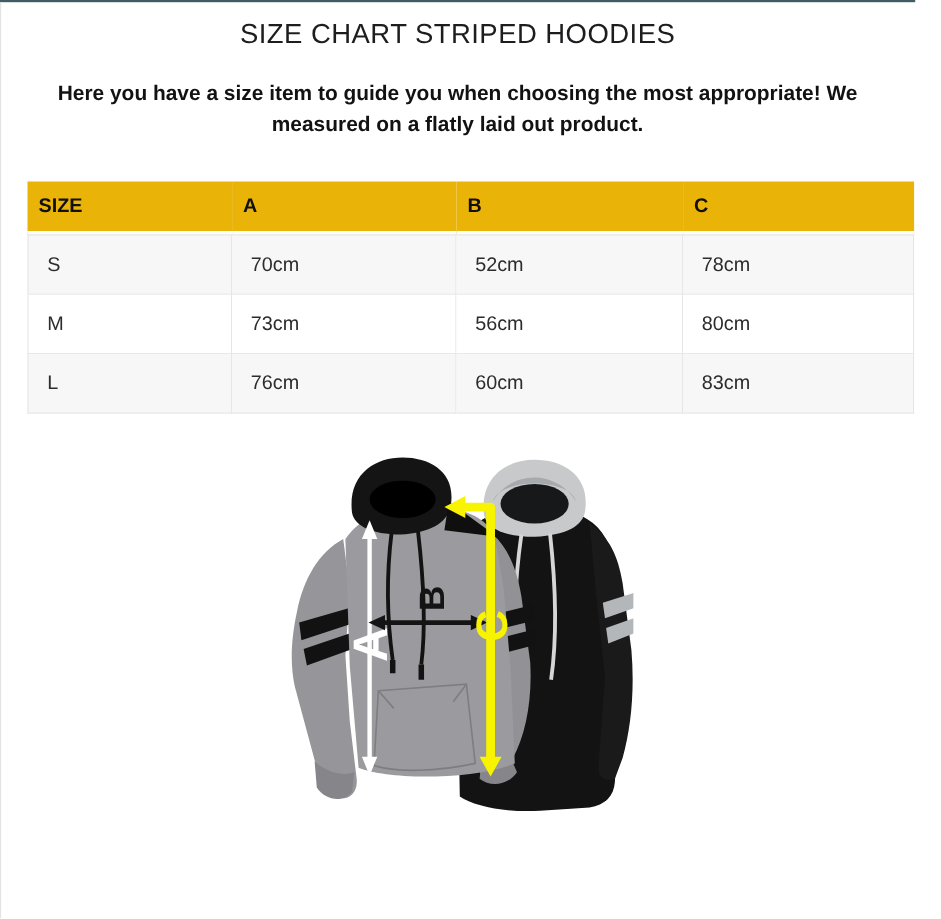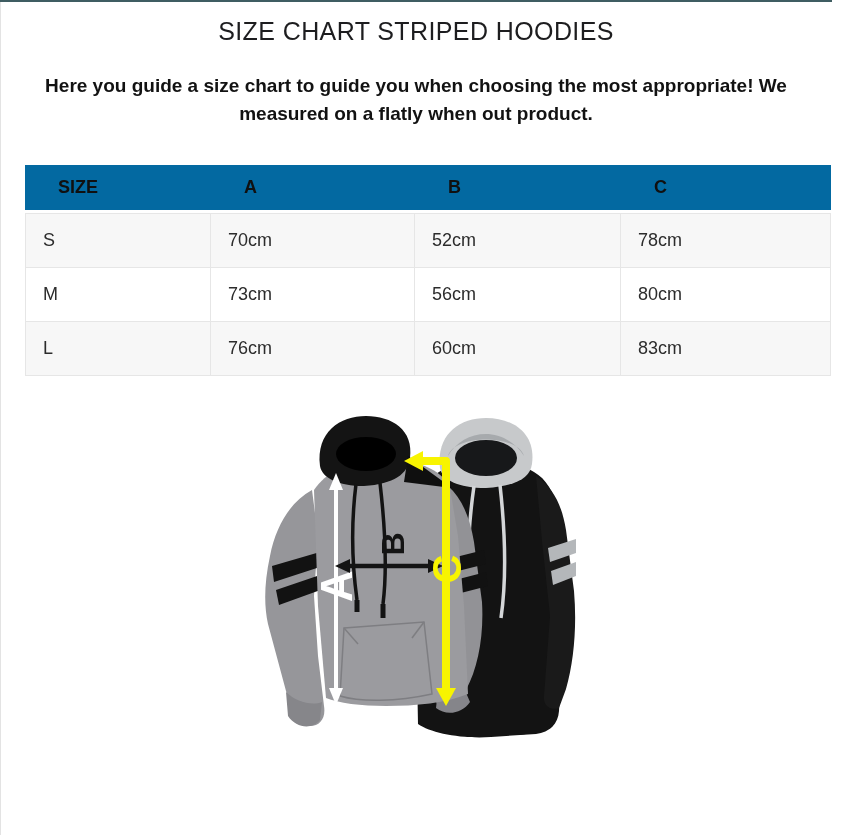--- a/index.html
+++ b/index.html
@@ -27,24 +27,24 @@
     line-height:28px;
     color:#121212;
   }
   table.size-table{
     margin:37px 0 0 25px;
     width:806px;
     border-collapse:separate;border-spacing:0;
     font-size:18px;
   }
   table.size-table th{
-    background:#0369a1;
+    background:#eab308;
     text-align:left;
     font-weight:700;color:#101010;
-    padding:12px 33px;
+    padding:12px 10px;
     border-bottom:3px solid #ffffff;
   }
   table.size-table td{
     padding:16px 17px;
     color:#2c2c2c;
     border-right:1px solid #e6e6e6;
     border-bottom:1px solid #e6e6e6;
     background:#ffffff;
   }
   table.size-table td:first-child{border-left:1px solid #e6e6e6;}
@@ -59,22 +59,22 @@
 </style>
 </head>
 <body>
 
 <div class="page">
   <div class="left-edge"></div>
 
   <h1 class="title">SIZE CHART STRIPED HOODIES</h1>
 
   <div class="intro">
-    <div>Here you guide a size chart to guide you when choosing the most appropriate! We</div>
-    <div>measured on a flatly when out product.</div>
+    <div>Here you have a size item to guide you when choosing the most appropriate! We</div>
+    <div>measured on a flatly laid out product.</div>
   </div>
 
   <table class="size-table">
     <colgroup>
       <col style="width:186px">
         <col style="width:204px">
         <col style="width:206px">
         <col style="width:210px">
     </colgroup>
     <thead>

